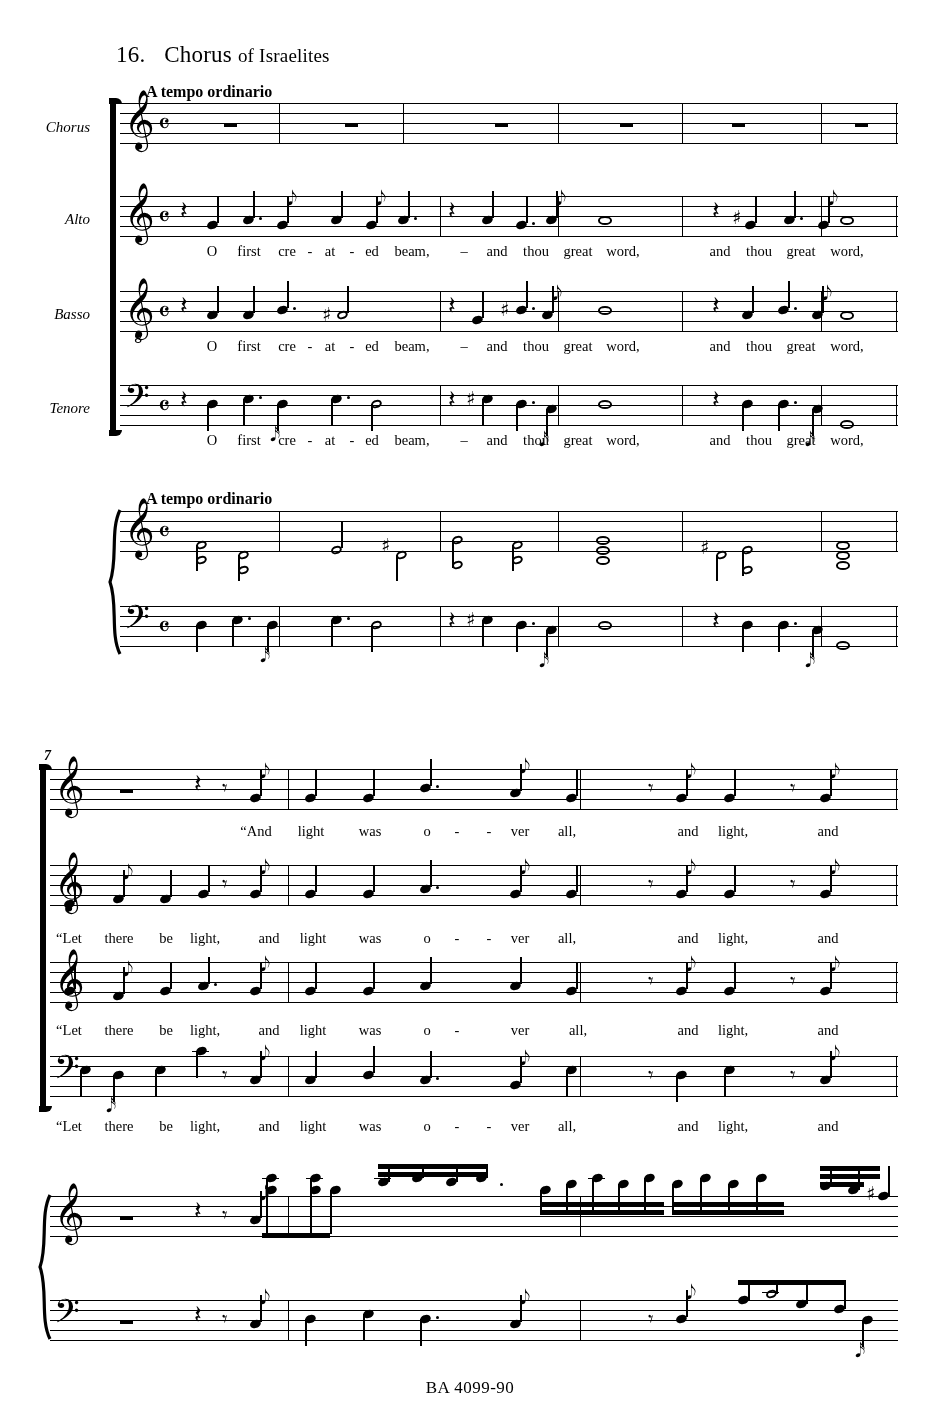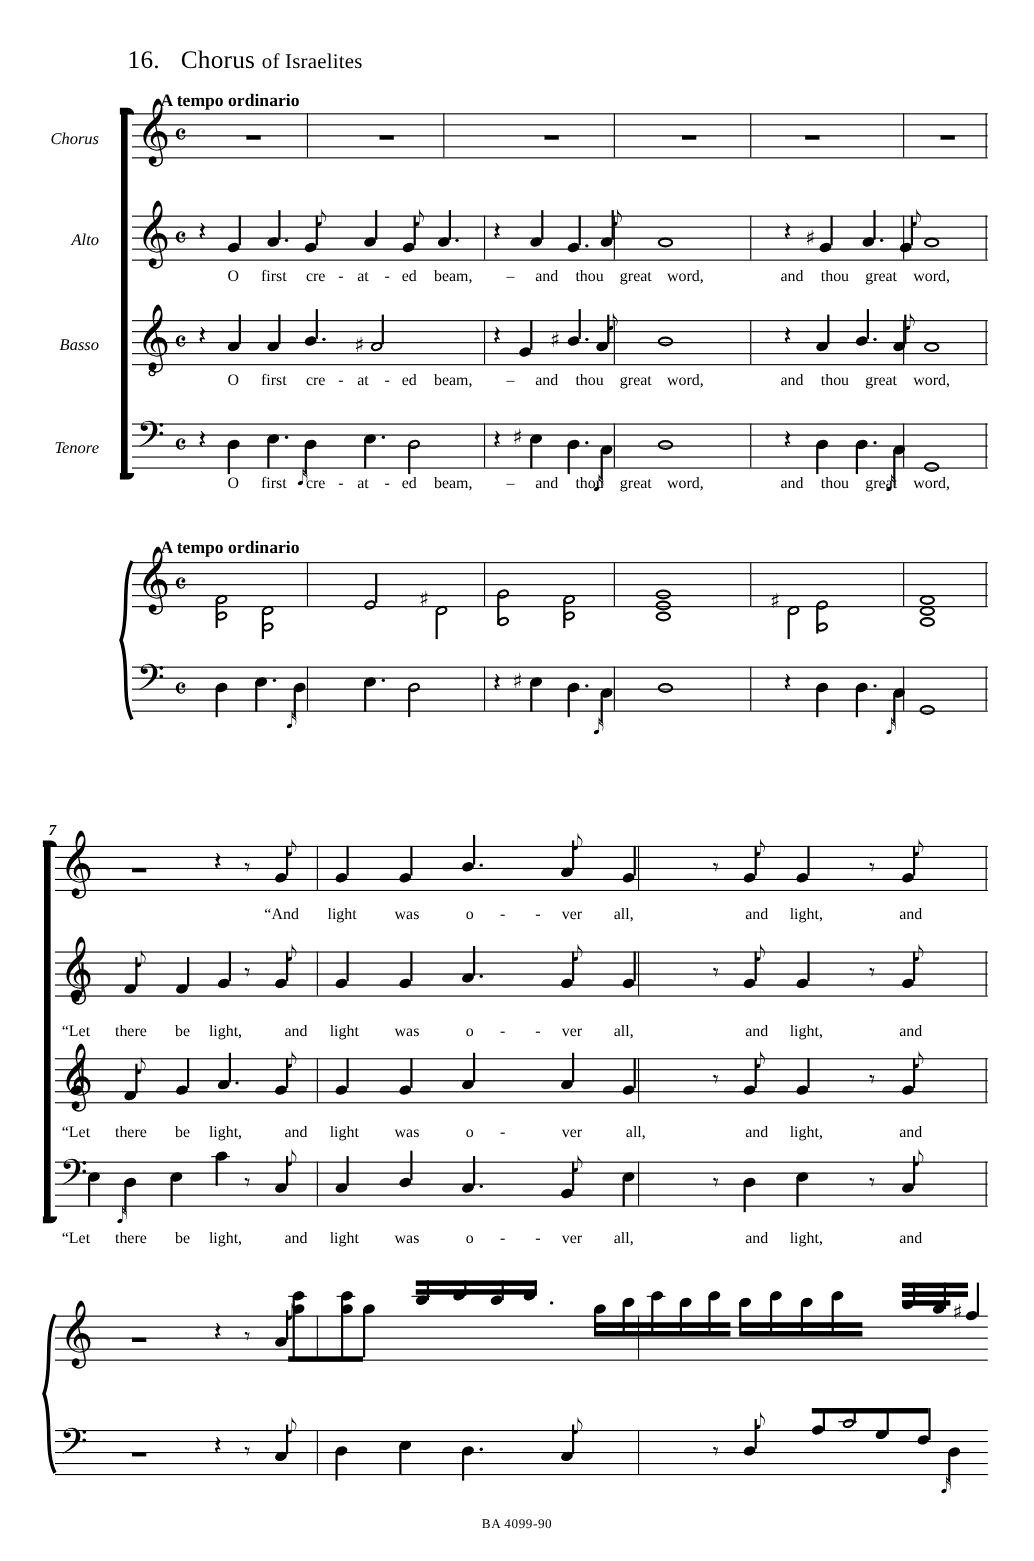--- a/index.html
+++ b/index.html
@@ -206,21 +206,21 @@
     font-style: italic;
     font-weight: bold;
     font-size: 14px;
   }
   .footer {
     position: absolute;
     left: 0;
     right: 0;
     top: 1378px;
     text-align: center;
-    font-size: 12px;
+    font-size: 17px;
     letter-spacing: 0.5px;
   }
 </style>
 </head>
 <body>
 
 <div class="page">
 
   <div class="title">
     <span class="num">16.</span>

